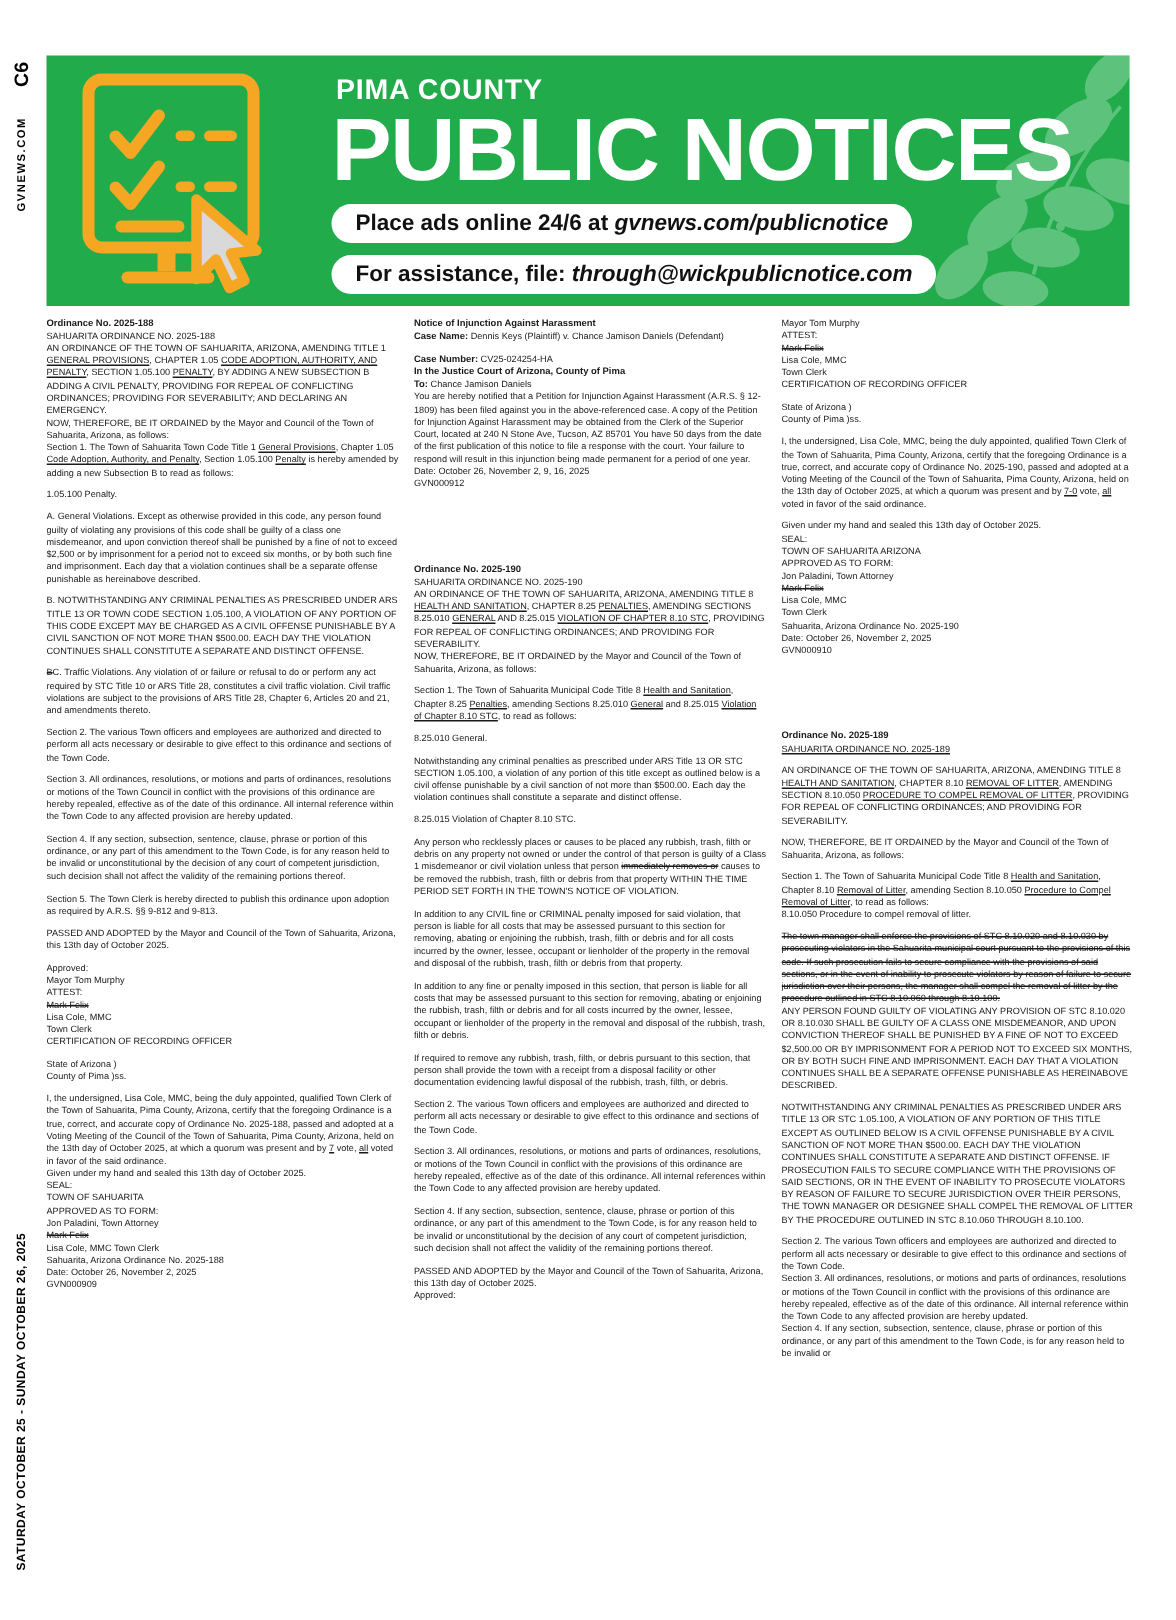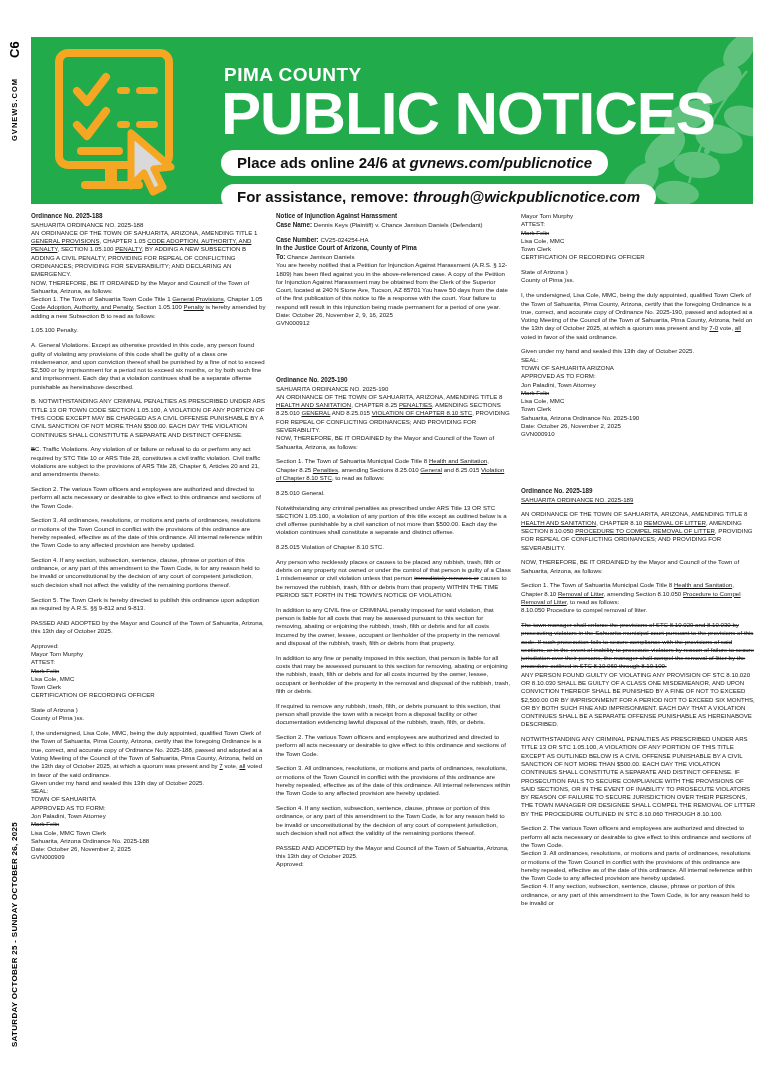--- a/index.html
+++ b/index.html
@@ -72,21 +72,21 @@
   #banner-monitor {
     position: absolute;
     left: 22px;
     top: 10px;
     width: 152px;
     height: 150px;
   }
   #banner-texts {
     position: absolute;
     left: 190px;
-    top: 22px;
+    top: 8px;
     right: 8px;
   }
   #banner-county {
     color: #fff;
     font-weight: bold;
     font-size: 19px;
     letter-spacing: 0.5px;
     font-family: "Liberation Sans", sans-serif;
     margin: 5px 0 0 3px;
   }
@@ -186,21 +186,21 @@
     <rect x="24" y="100" width="46" height="8" rx="4" fill="#f5a623"></rect>
     <rect x="52" y="118" width="12" height="16" fill="#f5a623"></rect>
     <rect x="28" y="134" width="62" height="8" rx="4" fill="#f5a623"></rect>
     <path d="M78 86 L78 139 L91 126 L100 145 L110 140 L101 122 L118 120 Z" fill="#d9d9d9" stroke="#f5a623" stroke-width="7" stroke-linejoin="round"></path>
   </svg>
 
   <div id="banner-texts">
     <div id="banner-county">PIMA COUNTY</div>
     <div id="banner-title">PUBLIC NOTICES</div>
     <div class="pill"><span>Place ads online 24/6 at </span><span class="ital">gvnews.com/publicnotice</span></div>
-    <div class="pill"><span>For assistance, remove: </span><span class="ital">through@wickpublicnotice.com</span></div>
+    <div class="pill"><span>For assistance, file: </span><span class="ital">through@wickpublicnotice.com</span></div>
   </div>
 </div>
 
 <div id="columns">
 
   <div class="col">
 
     <div class="blk nospace">
       <p class="hd">Ordinance No. 2025-188</p>
       <p>SAHUARITA ORDINANCE NO. 2025-188</p>

